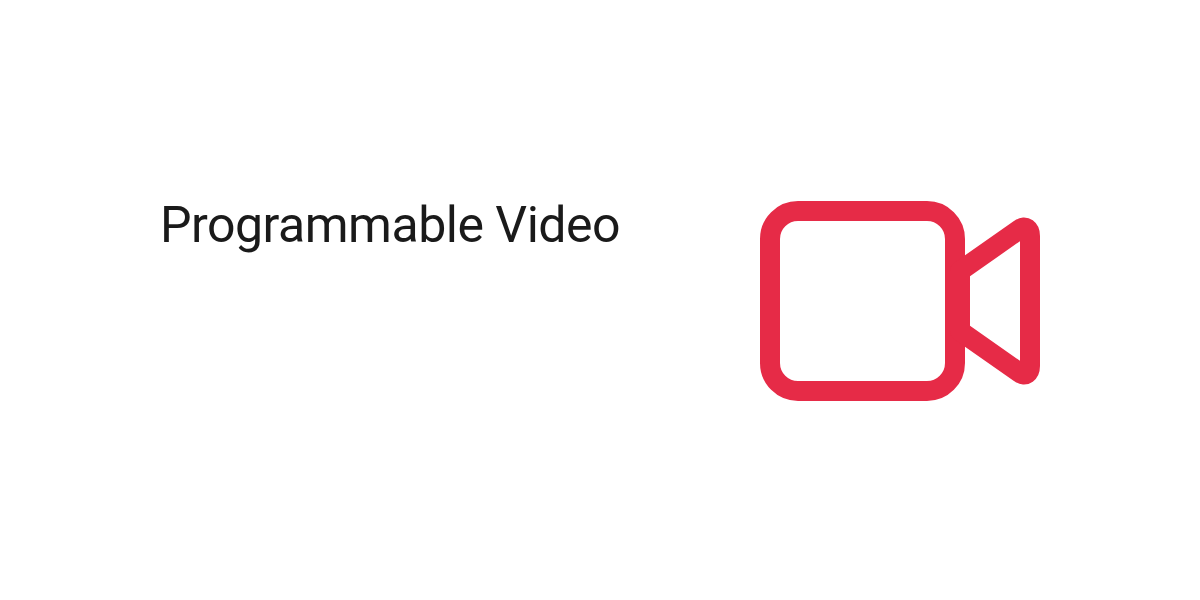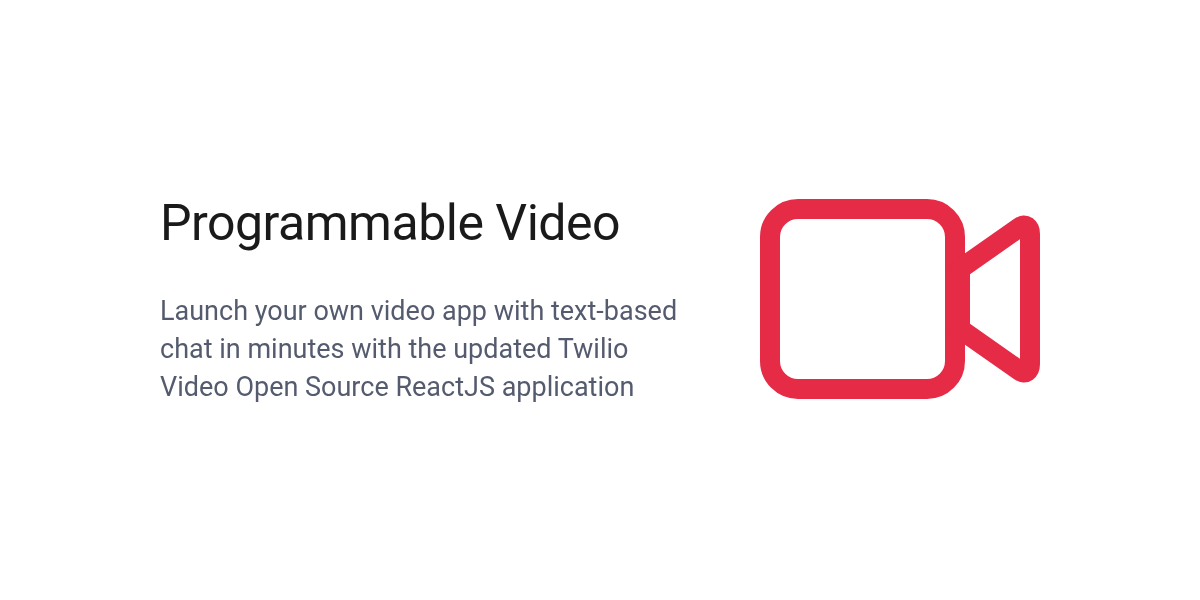--- a/index.html
+++ b/index.html
@@ -48,21 +48,20 @@
       width: 280px;
       height: 200px;
     }
   </style>
 </head>
 <body>
 
 <div class="content">
   <div class="text-block">
     <h1 class="title">Programmable Video</h1>
-    <p class="description">Launch your own video app with text-based chat in minutes with the updated Twilio Video Open Source ReactJS application</p>
   </div>
   <div class="icon-block">
     <svg class="video-icon" viewBox="0 0 280 200" fill="none">
       <rect x="10" y="10" width="185" height="180" rx="28" ry="28" stroke="#e62b47" stroke-width="20" fill="none"></rect>
       <path d="M 200 70 L 260 28 C 265 24 270 28 270 35 L 270 165 C 270 172 265 176 260 172 L 200 130 Z" stroke="#e62b47" stroke-width="20" stroke-linejoin="round" fill="none"></path>
     </svg>
   </div>
 </div>
 
 </body></html>

